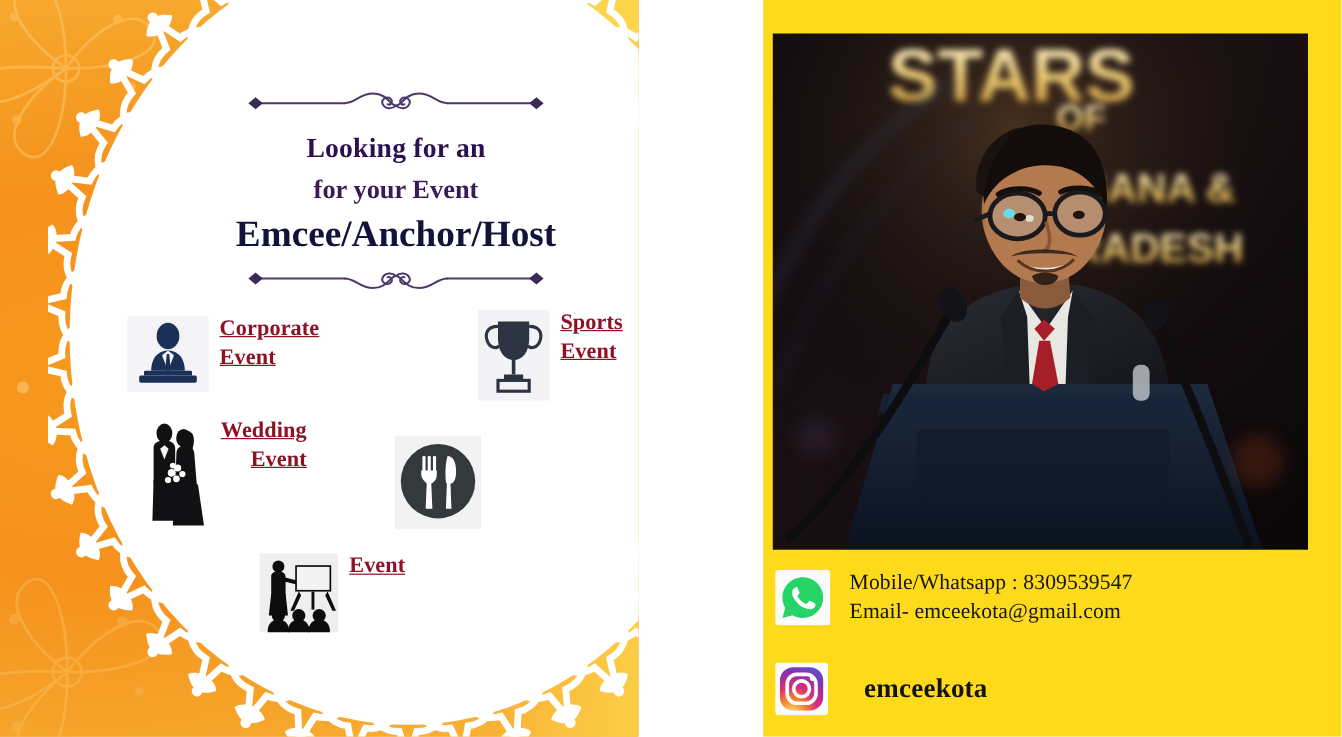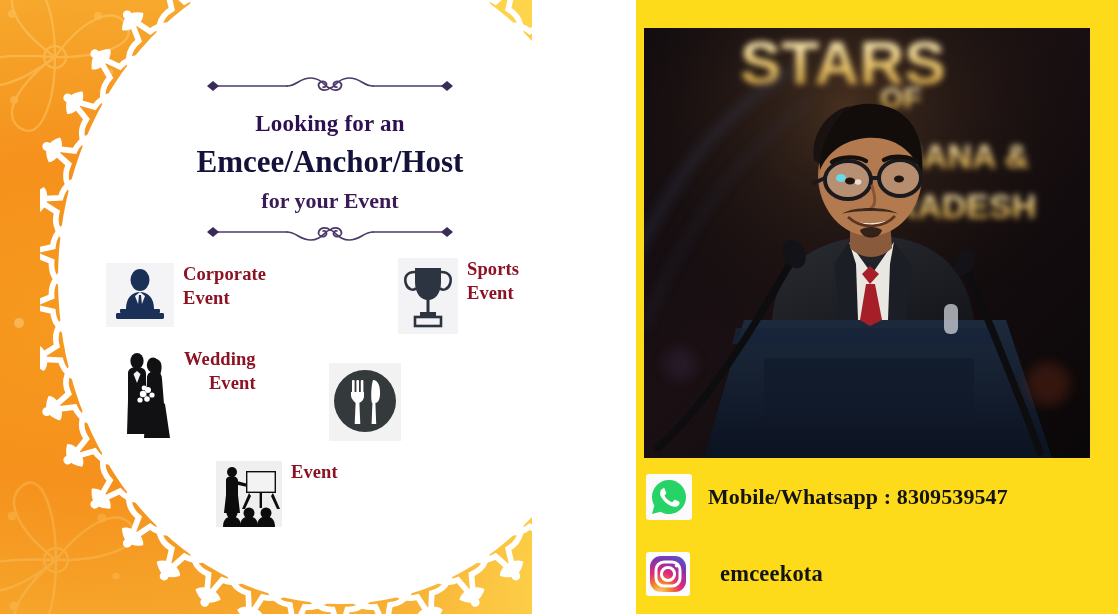--- a/index.html
+++ b/index.html
@@ -80,21 +80,21 @@
   #line-forevent {
     font-size: 22px; font-weight: bold; color: #3a1a57;
     line-height: 1.3; margin-top: 5px;
   }
 
   
   .svc { position: absolute; display: flex; align-items: flex-start; gap: 9px; }
   .svc-icon { flex: none; display: block; }
   .svc-label {
     font-size: 18.5px; font-weight: bold; color: #8c1224;
-    line-height: 1.28; letter-spacing: .1px;
+    line-height: 1.28; letter-spacing: .1px; text-decoration: underline;
   }
   .svc-label .ln { display: block; white-space: nowrap; }
 
   #svc-corporate { left: 106px; top: 263px; }
   #svc-sports    { left: 398px; top: 258px; }
   #svc-wedding   { left: 117px; top: 348px; text-align: right; }
   #svc-cafe      { left: 329px; top: 363px; }
   #svc-trainer   { left: 216px; top: 461px; }
 
   
@@ -110,21 +110,21 @@
     background: #000;
   }
   #photo-stage { position: absolute; inset: 0; }
 
   
   .contact-row { position: absolute; display: flex; align-items: center; }
   #contact-main { left: 10px; top: 474px; gap: 16px; }
   #contact-insta { left: 10px; top: 552px; gap: 30px; }
   .contact-lines { color: #141414; }
   .contact-lines .cl {
-    font-size: 22px; font-weight: bold; line-height: 1.33;
+    font-size: 18px; font-weight: normal; line-height: 1.33;
     white-space: nowrap; letter-spacing: .1px;
   }
   #insta-handle {
     font-size: 22.5px; font-weight: bold; color: #141414; letter-spacing: .2px;
   }
   .badge-icon { flex: none; display: block; }
 </style>
 </head>
 <body>
 
@@ -278,22 +278,22 @@
           <path d="M131,14 C 134,17 140,17 142,13 C 144,9 139,6 136,8 C 133,10 135,14 138,13"></path>
         </g>
         <g fill="#3a2b58">
           <path d="M8,12 l6,-5 l6,5 l-6,5 z"></path>
           <path d="M242,12 l6,-5 l6,5 l-6,5 z"></path>
         </g>
       </svg>
 
       <div id="headline-text">
         <div id="line-looking">Looking for an</div>
+        <div id="line-forevent">for your Event</div>
         <div id="line-role">Emcee/Anchor/Host</div>
-        <div id="line-forevent">for your Event</div>
       </div>
 
       <svg class="divider-orn" width="262" height="22" viewBox="0 0 262 22">
         <g fill="none" stroke="#4b3a6b" stroke-width="1.7" stroke-linecap="round">
           <line x1="14" y1="10" x2="88" y2="10"></line>
           <line x1="174" y1="10" x2="248" y2="10"></line>
           <path d="M88,10 C 98,10 100,18 112,18 C 124,18 126,8 131,8 C 136,8 138,18 150,18 C 162,18 164,10 174,10"></path>
           <path d="M131,8 C 128,5 122,5 120,9 C 118,13 123,16 126,14 C 129,12 127,8 124,9"></path>
           <path d="M131,8 C 134,5 140,5 142,9 C 144,13 139,16 136,14 C 133,12 135,8 138,9"></path>
         </g>
@@ -533,20 +533,21 @@
     </div>
 
     <div class="contact-row" id="contact-main">
       <svg class="badge-icon" width="46" height="46" viewBox="0 0 46 46">
         <rect width="46" height="46" rx="3" fill="#fbfbfb"></rect>
         <path d="M23 6 C 13.6 6, 6 13.6, 6 23 c0 3.1 .85 6.05 2.35 8.6 L 6 40 l8.6 -2.3 C 17.1 39.15, 20 40, 23 40 c 9.4 0 17 -7.6 17 -17 S 32.4 6, 23 6 Z" fill="#25d366"></path>
         <path d="M17.4 14.6 c -.6 -.1 -1.2 .1 -1.7 .7 c -.6 .7 -1.6 1.8 -1.6 4.1 c 0 2.3 1.7 4.6 2 4.9 c .2 .3 3.3 5.3 8.1 7.2 c 4 1.6 4.8 1.3 5.7 1.2 c .9 -.1 2.9 -1.2 3.3 -2.3 c .4 -1.2 .4 -2.2 .3 -2.4 c -.1 -.2 -.4 -.3 -.9 -.6 c -.5 -.2 -2.9 -1.5 -3.4 -1.6 c -.4 -.2 -.8 -.2 -1.1 .3 c -.3 .5 -1.2 1.6 -1.5 1.9 c -.3 .3 -.6 .4 -1.1 .1 c -.5 -.2 -2.1 -.8 -4 -2.5 c -1.5 -1.3 -2.5 -3 -2.8 -3.5 c -.3 -.5 0 -.8 .2 -1 c .2 -.2 .5 -.6 .8 -.9 c .2 -.3 .3 -.5 .5 -.9 c .2 -.3 .1 -.6 0 -.9 c -.2 -.2 -1.1 -2.7 -1.5 -3.7 c -.4 -.9 -.8 -.8 -1.1 -.9 Z" fill="#ffffff"></path>
       </svg>
       <div class="contact-lines">
         <div class="cl">Mobile/Whatsapp :  8309539547</div>
+        <div class="cl">Email- emceekota@gmail.com</div>
       </div>
     </div>
 
     <div class="contact-row" id="contact-insta">
       <svg class="badge-icon" width="44" height="44" viewBox="0 0 44 44">
         <defs>
           <radialGradient id="igGrad" cx="28%" cy="104%" r="120%">
             <stop offset="0%" stop-color="#ffd776"></stop>
             <stop offset="25%" stop-color="#f58529"></stop>
             <stop offset="50%" stop-color="#dd2a7b"></stop>

